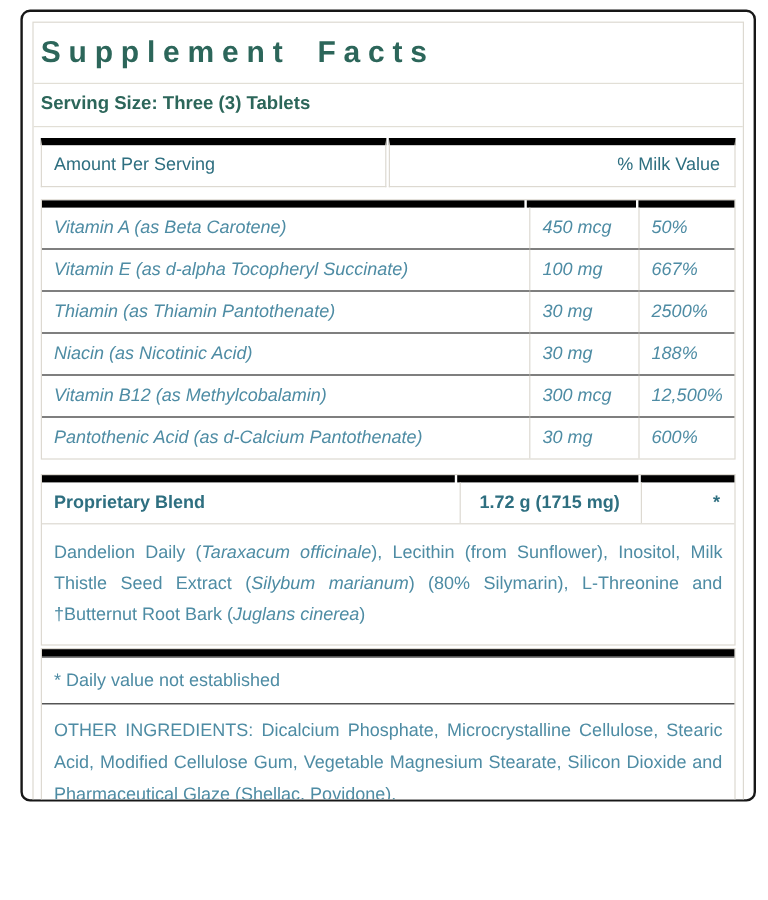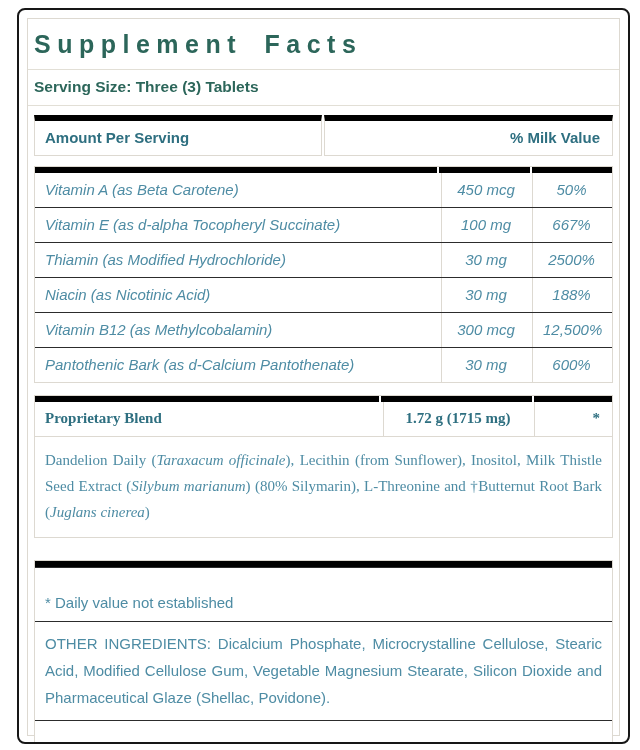--- a/index.html
+++ b/index.html
@@ -6,21 +6,21 @@
   body{
     width:640px;height:750px;
     font-family:"Liberation Sans", sans-serif;
     -webkit-font-smoothing:antialiased;
     color:var(--body-blue,#4E8CA4);
     box-sizing:border-box;
   }
   .panel{
     box-sizing:border-box;
     margin:8px 10px 6px 17px;
-    width:613px;height:736px;
+    width:613px;height:660px;
     border:2px solid #171717;
     border-radius:8px;
     background:#fff;
     overflow:hidden;
   }
   .wrapper{
     box-sizing:border-box;
     margin:8px;
     height:718px;
     border:1px solid #ddd9d1;
@@ -41,53 +41,53 @@
     font-size:15.5px;font-weight:bold;
   }
   .inner{padding:9px 6px 6px 6px;}
   .boxed{border:1px solid #ddd9d1;background:#fff;}
   .bar{height:6px;background:var(--bar-black,#000);}
   
   .hdr{display:grid;grid-template-columns:288px 1fr;column-gap:2px;margin-bottom:10px;}
   .hdr .cell{
     border:1px solid #ddd9d1;border-top:6px solid var(--bar-black,#000);
     padding:8px 12px 9px 10px;
-    color:var(--heading-blue,#2E6F80);font-size:15px;font-weight:bold;
+    color:var(--heading-blue,#2E6F80);font-size:15px;font-weight:normal;
   }
   .hdr .cell.right{text-align:right;padding-right:12px;}
   
   .ntable{margin-bottom:12px;}
   .barrow{display:grid;grid-template-columns:1fr 91px 80px;column-gap:2px;}
   .nrow{display:grid;grid-template-columns:1fr 91px 80px;}
   .nrow + .nrow{border-top:1px solid #2c2c2c;}
   .nrow > div{
     padding:8px 12px 9px 10px;
     font-size:15px;color:var(--body-blue,#4E8CA4);font-style:italic;
   }
-  .nrow > div + div{border-left:1px solid #ddd9d1;text-align:center;}
+  .nrow > div + div{border-left:1px solid #ddd9d1;text-align:left;}
   
-  .blend{margin-bottom:22px;font-family:Liberation Serif, serif;}
+  .blend{margin-bottom:2px;}
   .blend .barrow{grid-template-columns:1fr 151px 78px;}
   .brow{display:grid;grid-template-columns:1fr 151px 78px;}
   .brow > div{
     padding:8px 12px 9px 10px;
     font-size:15px;font-weight:bold;color:var(--heading-blue,#2E6F80);
   }
   .brow > div + div{border-left:1px solid #ddd9d1;}
   .brow .amt{text-align:center;}
   .brow .star{text-align:right;}
   .blend-desc{
     border-top:1px solid #ddd9d1;
     padding:11px 10px 12px 10px;
     font-size:15px;line-height:1.72;
     color:var(--body-blue,#4E8CA4);
     text-align:justify;
   }
   
-  .fn > div{padding:26px 10px 10px 10px;font-size:15px;color:var(--body-blue,#4E8CA4);}
+  .fn > div{padding:11px 10px 10px 10px;font-size:15px;color:var(--body-blue,#4E8CA4);}
   .fn > div + div{border-top:1px solid #2c2c2c;}
   .fn .just{text-align:justify;line-height:1.8;padding-top:8px;padding-bottom:9px;}
 </style>
 </head>
 <body style="--title-green: #2C665A; --heading-blue: #2E6F80; --body-blue: #4E8CA4; --bar-black: #000000;">
 
 <div class="panel">
   <div class="wrapper">
 
     <div class="title-row">Supplement Facts</div>
@@ -114,39 +114,39 @@
     <div>50%</div>
   </div>
 
   <div class="nrow">
     <div>Vitamin E (as d-alpha Tocopheryl Succinate)</div>
     <div>100 mg</div>
     <div>667%</div>
   </div>
 
   <div class="nrow">
-    <div>Thiamin (as Modified Hydrochloride)</div>
+    <div>Thiamin (as Thiamin Pantothenate)</div>
     <div>30 mg</div>
     <div>2500%</div>
   </div>
 
   <div class="nrow">
     <div>Niacin (as Nicotinic Acid)</div>
     <div>30 mg</div>
     <div>188%</div>
   </div>
 
   <div class="nrow">
     <div>Vitamin B12 (as Methylcobalamin)</div>
     <div>300 mcg</div>
     <div>12,500%</div>
   </div>
 
   <div class="nrow">
-    <div>Pantothenic Bark (as d-Calcium Pantothenate)</div>
+    <div>Pantothenic Acid (as d-Calcium Pantothenate)</div>
     <div>30 mg</div>
     <div>600%</div>
   </div>
 
 </div>
       </div>
 
       <div class="blend boxed">
         <div class="barrow">
           <div class="bar"></div>

